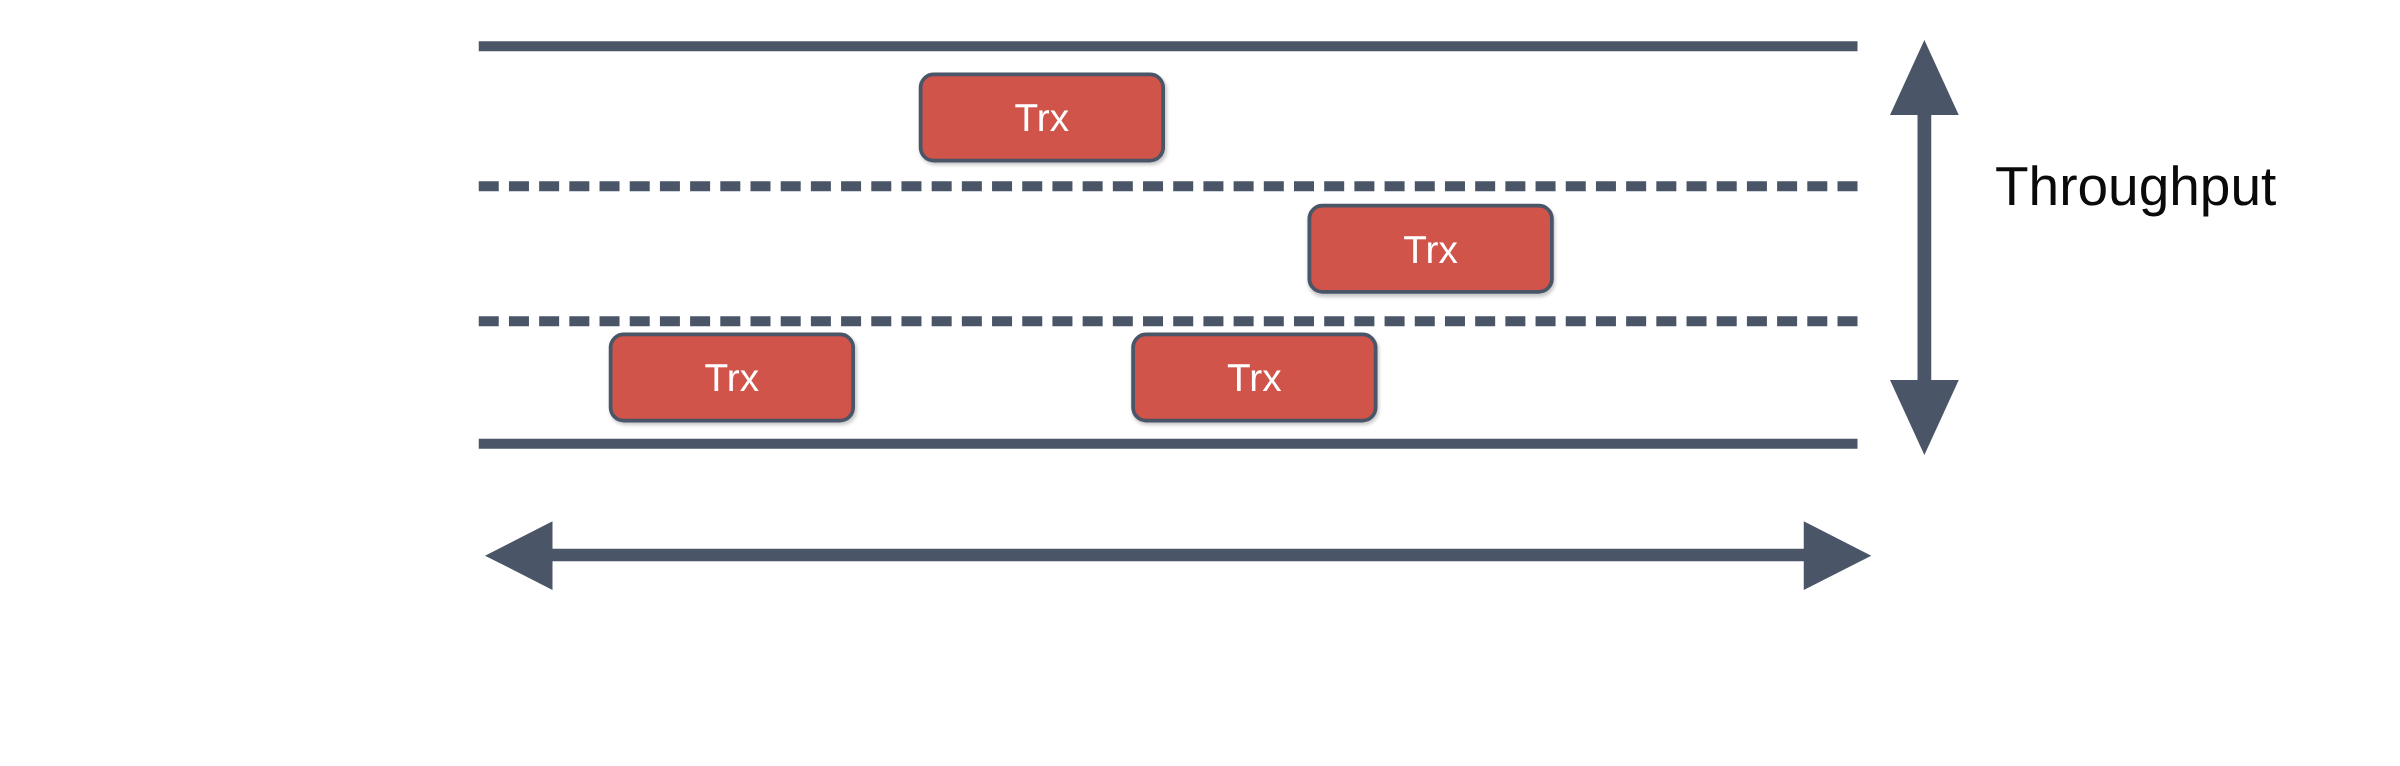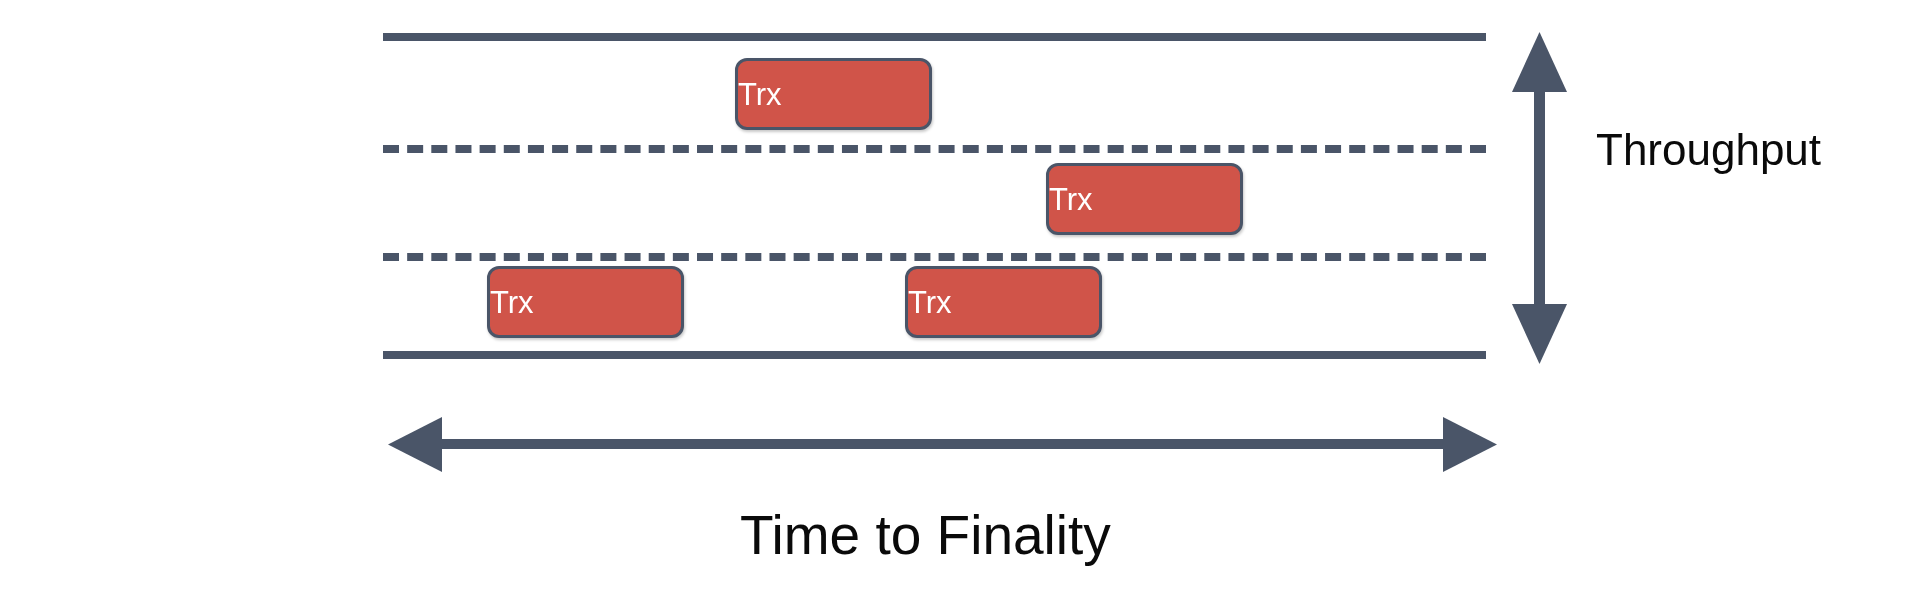--- a/index.html
+++ b/index.html
@@ -43,21 +43,21 @@
     position: absolute;
     box-sizing: border-box;
     background: #d05449;
     border: 3px solid #4a5568;
     border-radius: 12px;
     color: #ffffff;
     font-size: 31px;
     font-family: "Liberation Sans", sans-serif;
     display: flex;
     align-items: center;
-    justify-content: flex-start;
+    justify-content: center;
     line-height: 1;
     box-shadow: 1px 2px 3px rgba(0,0,0,0.22);
   }
 
   .trx-1 { left: 735px;  top: 58px;  width: 197px; height: 72px; }
   .trx-2 { left: 1046px; top: 163px; width: 197px; height: 72px; }
   .trx-3 { left: 487px;  top: 266px; width: 197px; height: 72px; }
   .trx-4 { left: 905px;  top: 266px; width: 197px; height: 72px; }
 
   
@@ -129,15 +129,14 @@
 
     <rect x="56" y="31" width="1012" height="10" fill="#4a5568"></rect>
 
     <polygon points="8,36.5 62,9 62,64" fill="#4a5568"></polygon>
 
     <polygon points="1117,36.5 1063,9 1063,64" fill="#4a5568"></polygon>
   </svg>
 
   <div id="throughput-label" class="axis-label">Throughput</div>
 
-  <div id="time-to-finality-label" class="axis-label">Time to Finality</div>
 
 </div>
 
 </body></html>

